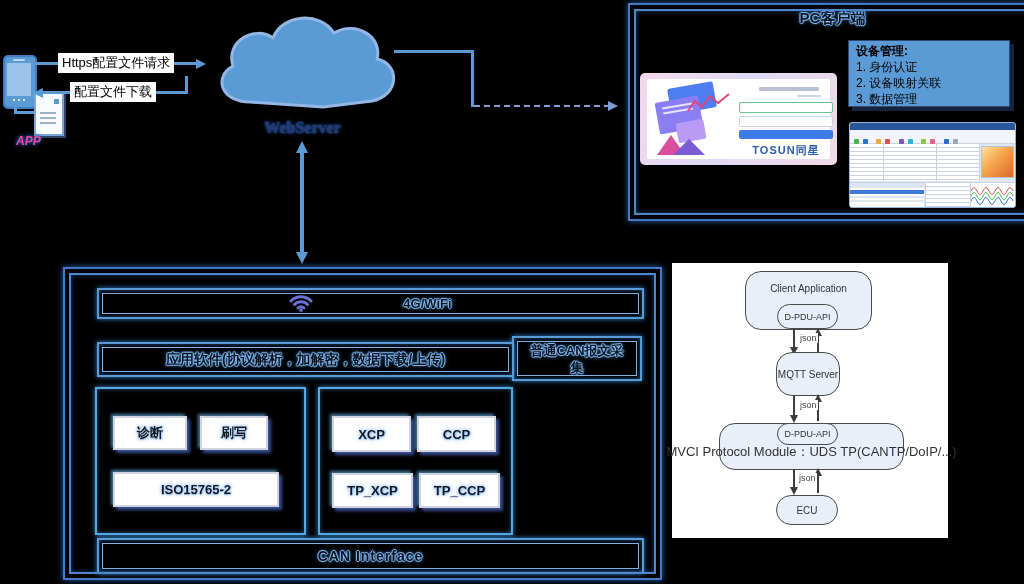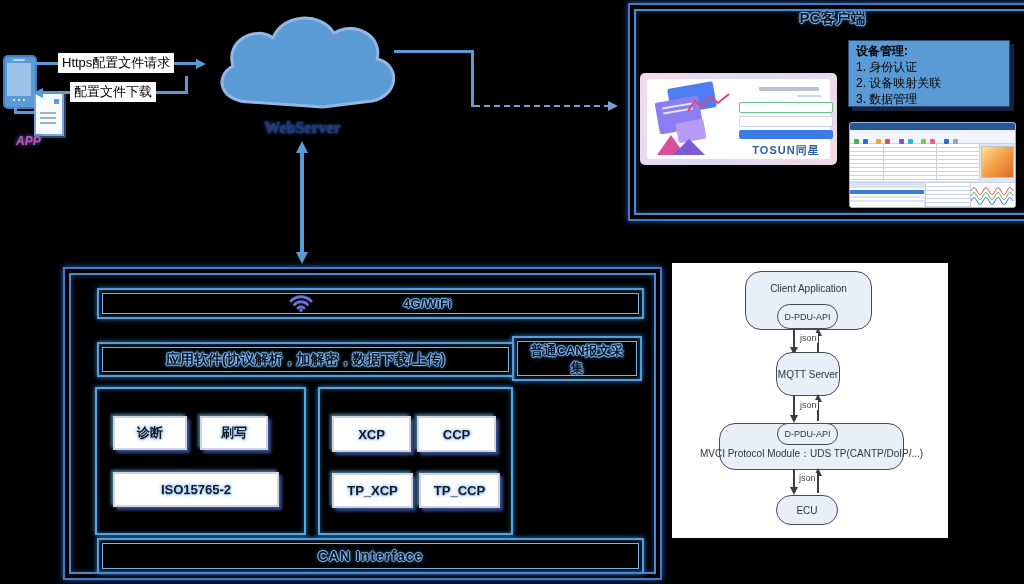--- a/index.html
+++ b/index.html
@@ -236,21 +236,21 @@
       <span style="text-align:center;">MQTT Server</span>
     </div>
 
     <div class="fline" style="left:121px;top:132px;height:22px;"></div>
     <div class="ftri-d" style="left:118px;top:152px;"></div>
     <div class="fline" style="left:145px;top:136px;height:22px;"></div>
     <div class="ftri-u" style="left:142px;top:131px;"></div>
     <div class="flab" style="left:127px;top:137px;">json</div>
 
     <div class="flowbox" style="left:47px;top:160px;width:183px;height:45px;align-items:flex-end;">
-      <span style="font-size:10px;margin-bottom:8px;white-space:nowrap;">MVCI Protocol Module：UDS TP(CANTP/DoIP/...)</span>
+      <span style="font-size:13px;margin-bottom:8px;white-space:nowrap;">MVCI Protocol Module：UDS TP(CANTP/DoIP/...)</span>
     </div>
     <div class="flowbox" style="left:105px;top:160px;width:59px;height:20px;font-size:9px;">
       <span>D-PDU-API</span>
     </div>
 
     <div class="fline" style="left:121px;top:206px;height:20px;"></div>
     <div class="ftri-d" style="left:118px;top:224px;"></div>
     <div class="fline" style="left:145px;top:210px;height:20px;"></div>
     <div class="ftri-u" style="left:142px;top:205px;"></div>
     <div class="flab" style="left:126px;top:210px;">json</div>

